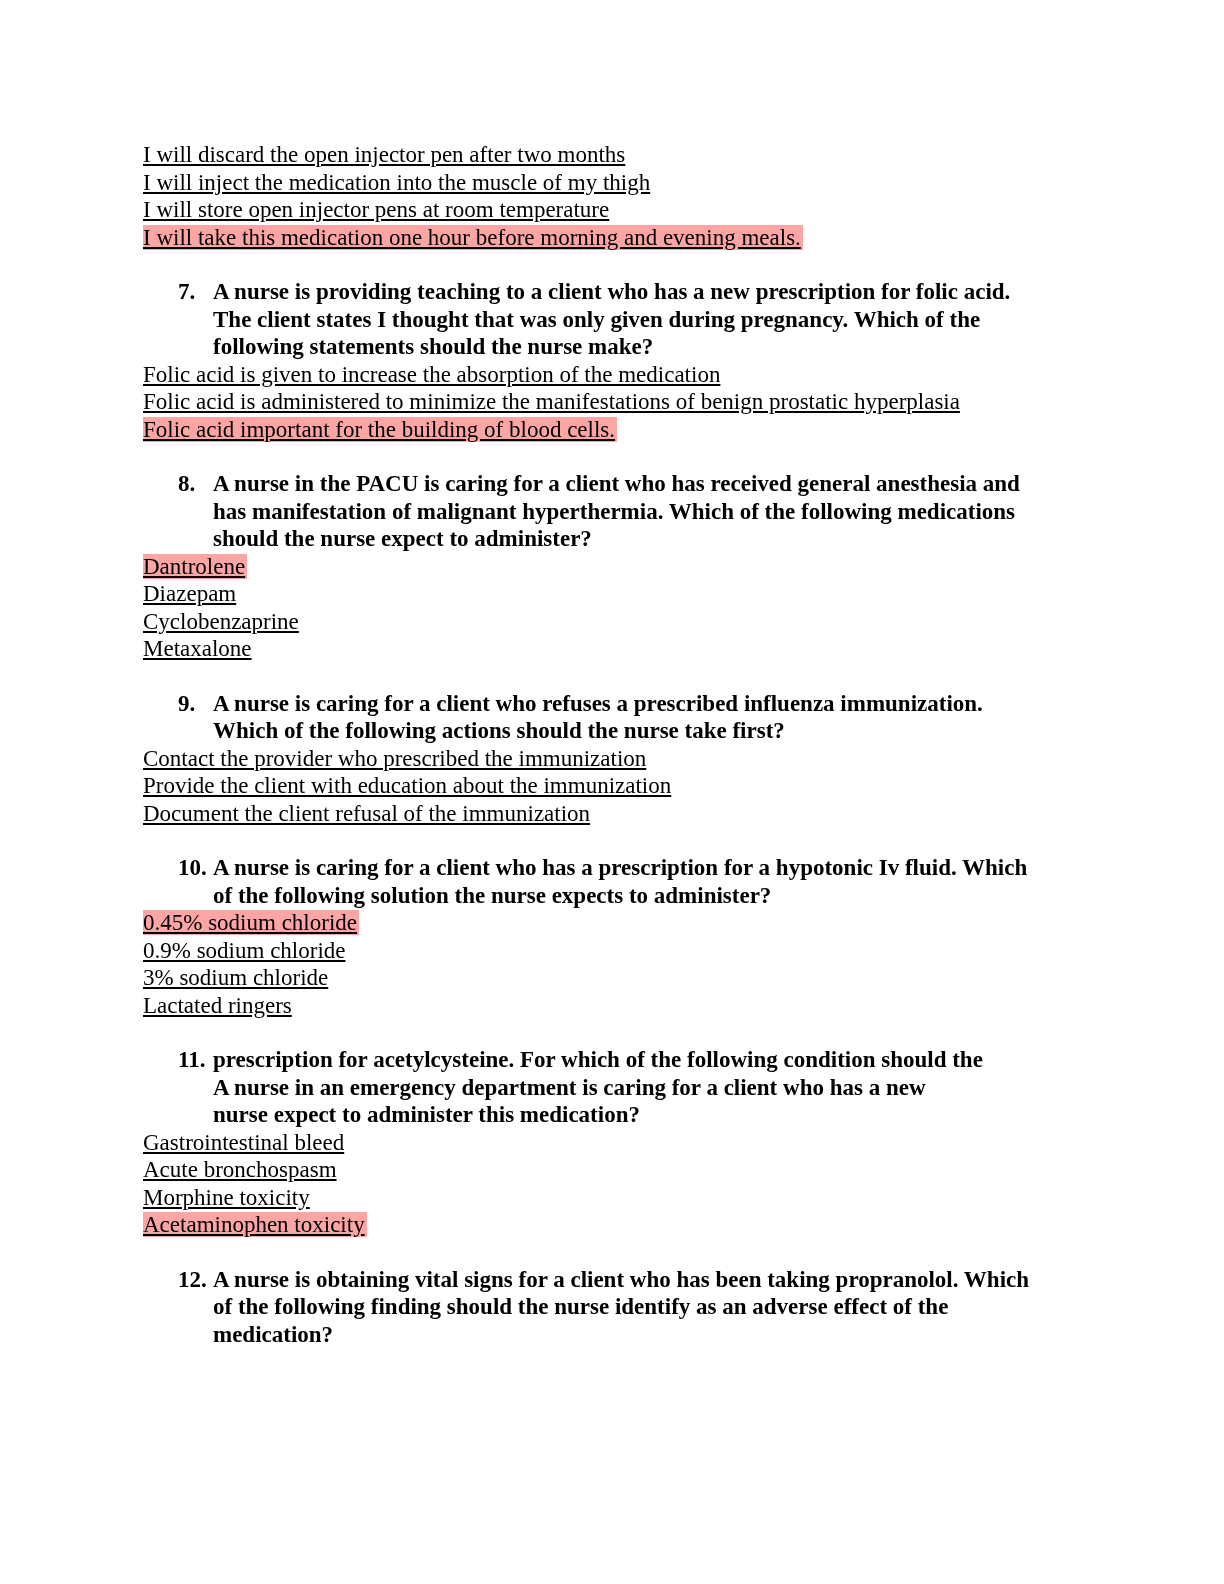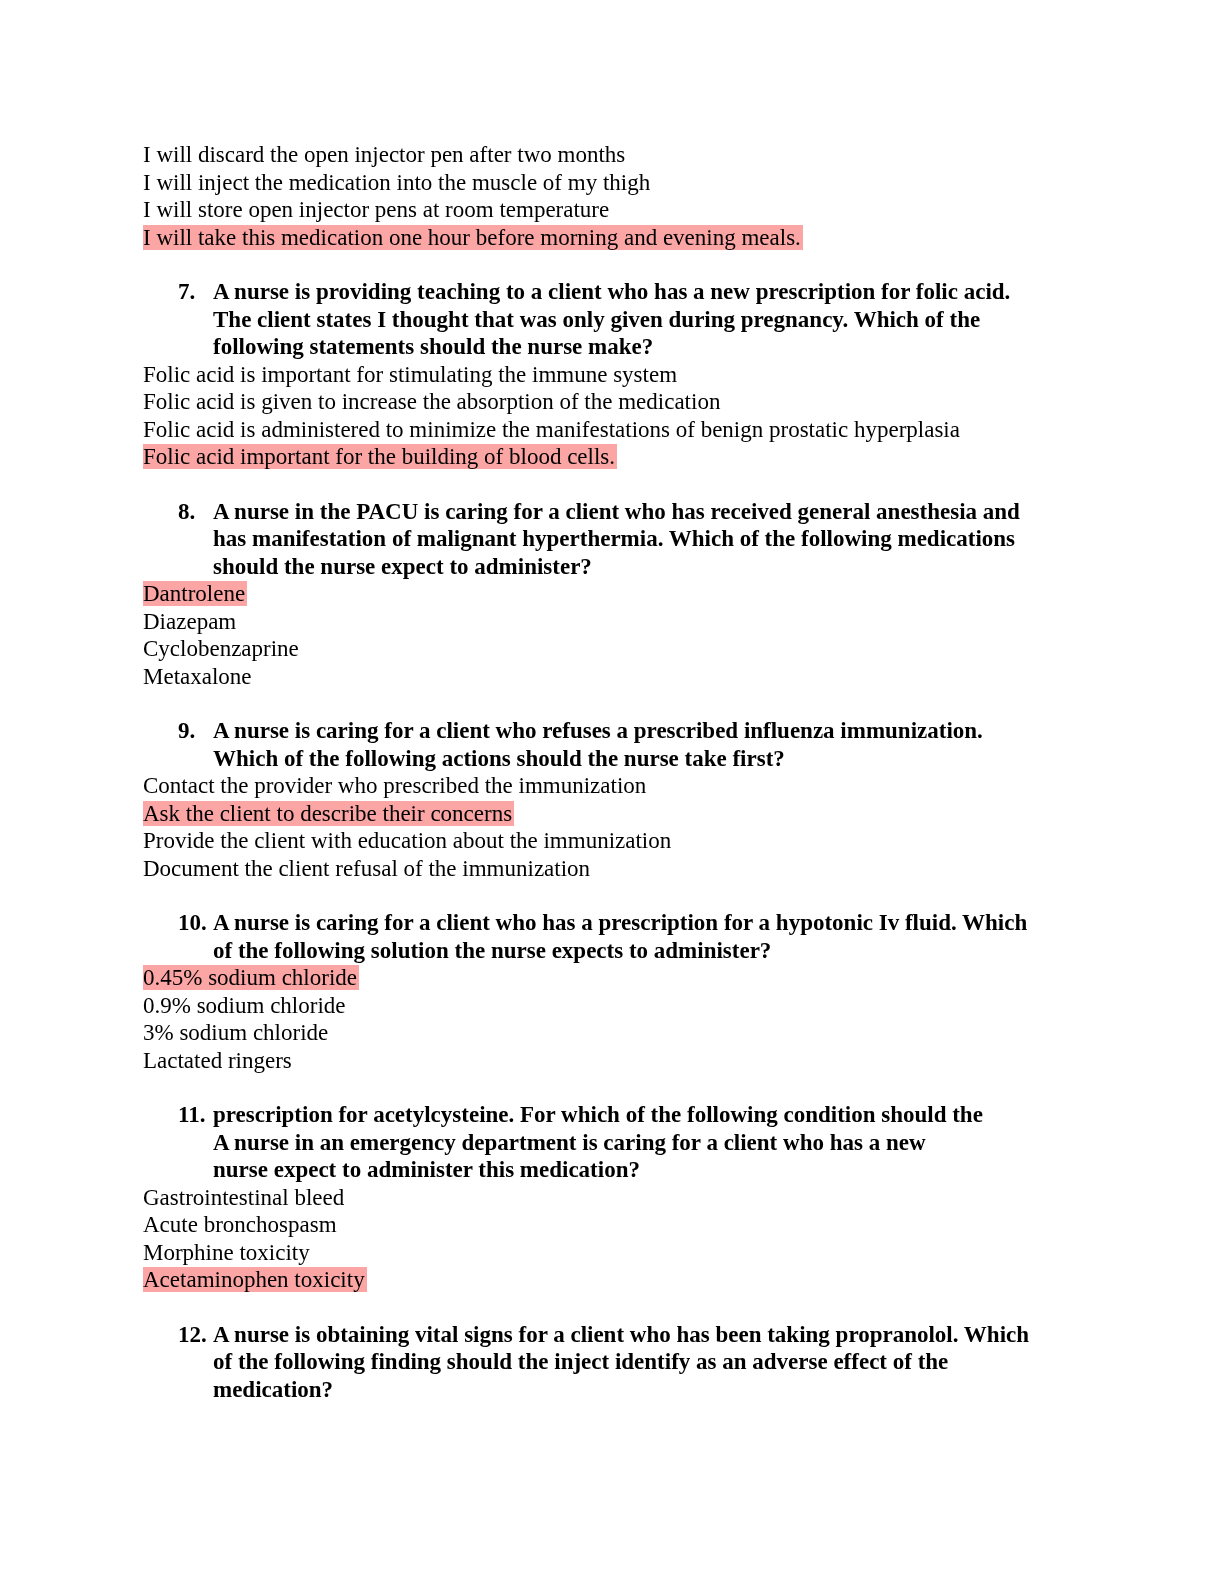--- a/index.html
+++ b/index.html
@@ -13,20 +13,21 @@
     font-size: 23px;
     line-height: 27.5px;
     color: #000000;
   }
   .doc {
     padding: 141px 140px 0 143px;
   }
   .opt-line {
     margin: 0;
     white-space: nowrap;
+    text-decoration: underline;
   }
   .hl {
     background: #fca5a5;
     padding: 0 2px 0 0;
   }
   .question {
     margin-top: 27px;
   }
   .q-row {
     display: flex;
@@ -62,21 +63,20 @@
         <div class="question">
           <div class="q-row">
             <div class="q-num">7.</div>
             <div class="q-lines">
               <div class="q-line">A nurse is providing teaching to a client who has a new prescription for folic acid.</div>
               <div class="q-line">The client states I thought that was only given during pregnancy. Which of the</div>
               <div class="q-line">following statements should the nurse make?</div>
             </div>
           </div>
           <div class="q-opts">
-            <div class="opt-line"><span class="">Folic acid is important for stimulating the immune system</span></div>
             <div class="opt-line"><span class="">Folic acid is given to increase the absorption of the medication</span></div>
             <div class="opt-line"><span class="">Folic acid is administered to minimize the manifestations of benign prostatic hyperplasia</span></div>
             <div class="opt-line"><span class="hl">Folic acid important for the building of blood cells.</span></div>
           </div>
         </div>
         <div class="question">
           <div class="q-row">
             <div class="q-num">8.</div>
             <div class="q-lines">
               <div class="q-line">A nurse in the PACU is caring for a client who has received general anesthesia and</div>
@@ -94,21 +94,20 @@
         <div class="question">
           <div class="q-row">
             <div class="q-num">9.</div>
             <div class="q-lines">
               <div class="q-line">A nurse is caring for a client who refuses a prescribed influenza immunization.</div>
               <div class="q-line">Which of the following actions should the nurse take first?</div>
             </div>
           </div>
           <div class="q-opts">
             <div class="opt-line"><span class="">Contact the provider who prescribed the immunization</span></div>
-            <div class="opt-line"><span class="hl">Ask the client to describe their concerns</span></div>
             <div class="opt-line"><span class="">Provide the client with education about the immunization</span></div>
             <div class="opt-line"><span class="">Document the client refusal of the immunization</span></div>
           </div>
         </div>
         <div class="question">
           <div class="q-row">
             <div class="q-num">10.</div>
             <div class="q-lines">
               <div class="q-line">A nurse is caring for a client who has a prescription for a hypotonic Iv fluid. Which</div>
               <div class="q-line">of the following solution the nurse expects to administer?</div>
@@ -135,20 +134,20 @@
             <div class="opt-line"><span class="">Acute bronchospasm</span></div>
             <div class="opt-line"><span class="">Morphine toxicity</span></div>
             <div class="opt-line"><span class="hl">Acetaminophen toxicity</span></div>
           </div>
         </div>
         <div class="question">
           <div class="q-row">
             <div class="q-num">12.</div>
             <div class="q-lines">
               <div class="q-line">A nurse is obtaining vital signs for a client who has been taking propranolol. Which</div>
-              <div class="q-line">of the following finding should the inject identify as an adverse effect of the</div>
+              <div class="q-line">of the following finding should the nurse identify as an adverse effect of the</div>
               <div class="q-line">medication?</div>
             </div>
           </div>
         </div>
       </div>
   </div>
 </div>
 
 </body></html>

